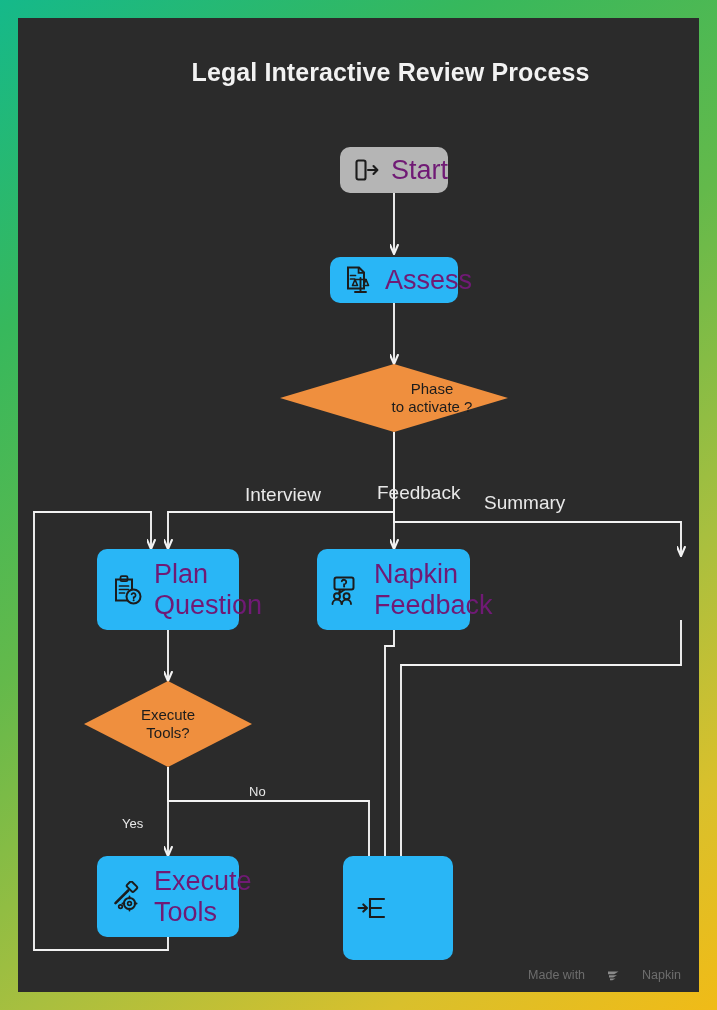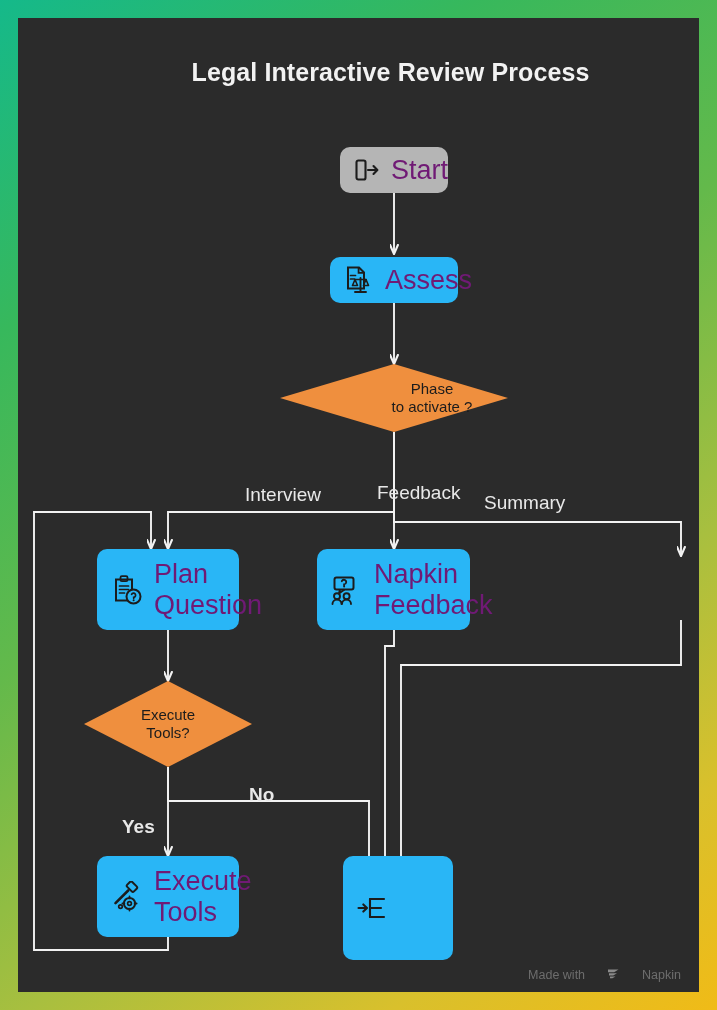--- a/index.html
+++ b/index.html
@@ -86,33 +86,33 @@
     color: #1c1c1c;
     font-size: 15px;
     line-height: 1.18;
     text-align: center;
     white-space: pre-line;
     pointer-events: none;
   }
   .edge-label {
     position: absolute;
     color: #e8e8e8;
-    font-size: 19px;
-    font-weight: bold;
+    font-size: 13px;
+    font-weight: normal;
     white-space: nowrap;
   }
   .edge-label.plain { font-weight: normal; font-size: 19px; }
   #watermark {
     position: absolute;
     right: 18px;
     bottom: 10px;
     color: #6d6d6d;
     font-size: 12.5px;
     display: flex;
-    align-items: flex-start;
+    align-items: center;
     gap: 22px;
     margin-left: 28px;
   }
 </style>
 </head>
 <body>
 
 <div id="page">
   <div id="inner">
 

